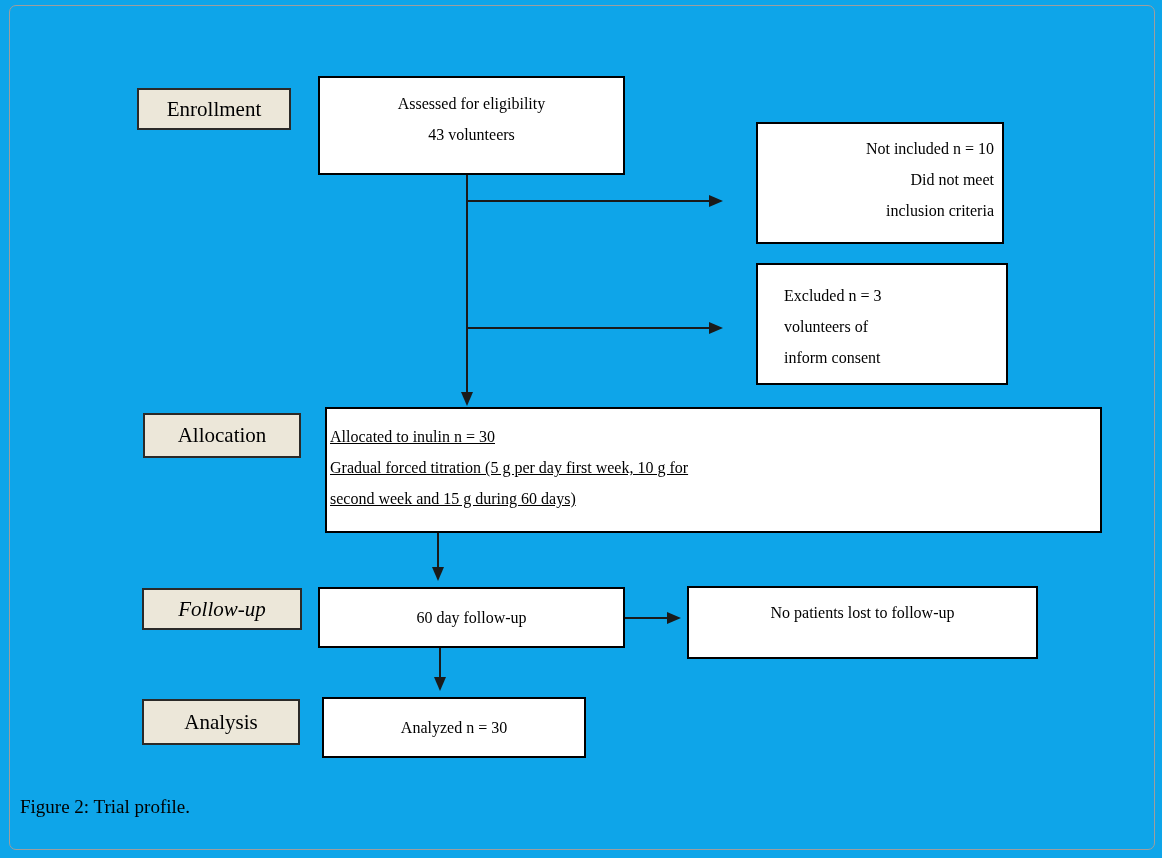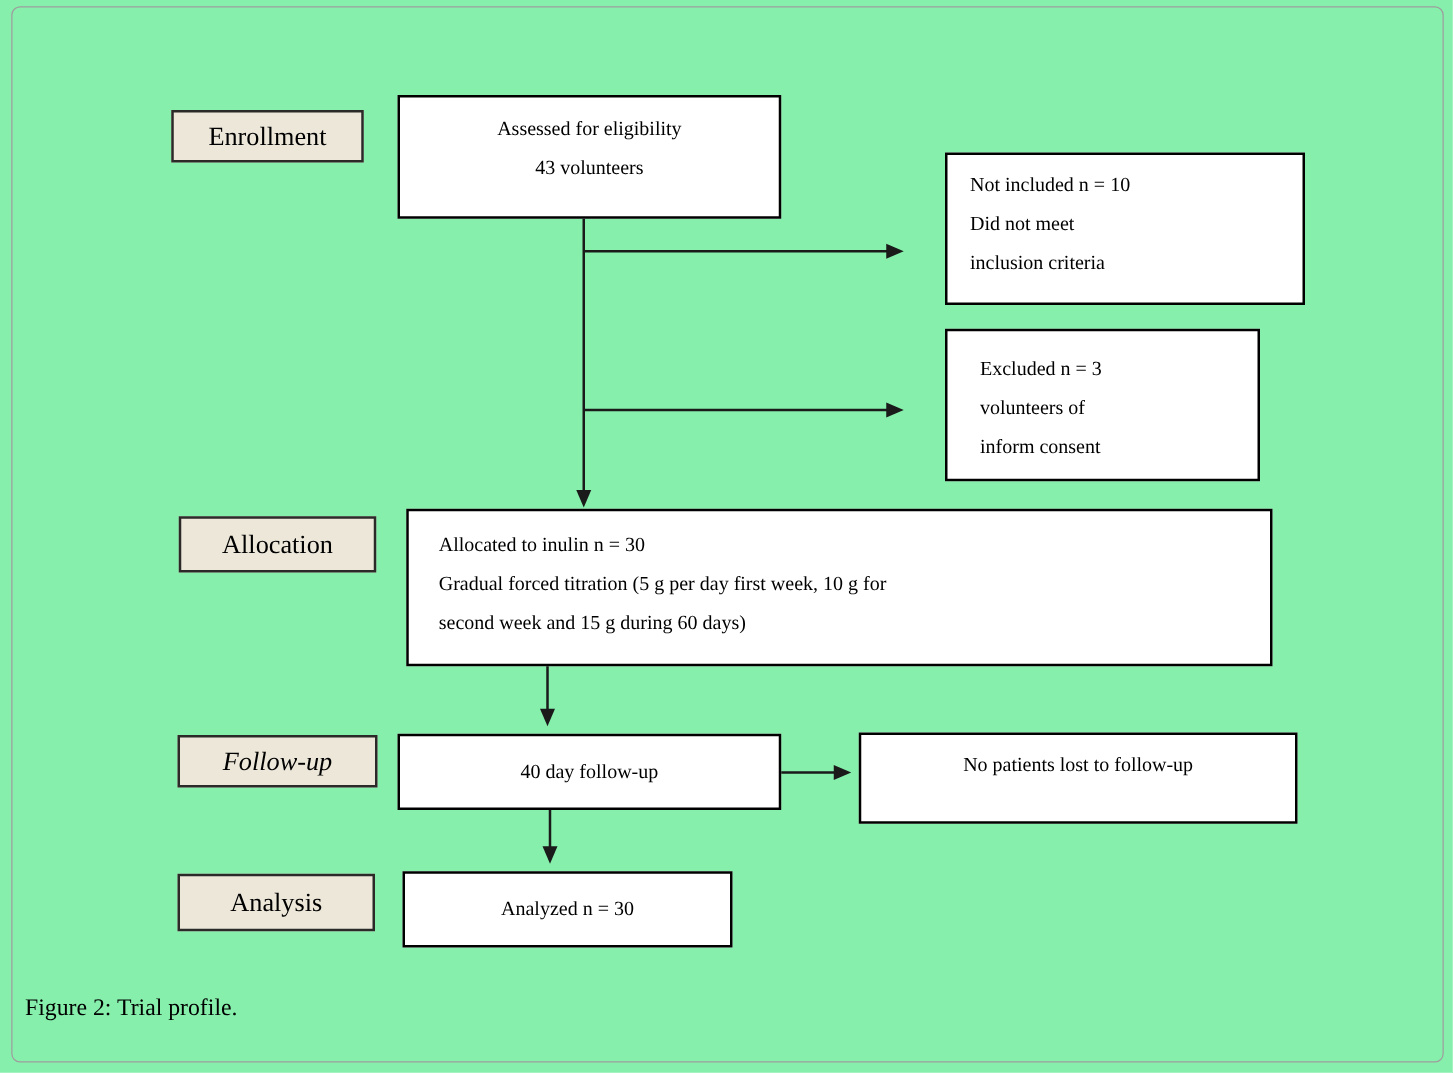--- a/index.html
+++ b/index.html
@@ -11,21 +11,21 @@
   * { margin: 0; padding: 0; box-sizing: border-box; }
   body {
     background: #ffffff;
     font-family: "Liberation Serif", "DejaVu Serif", serif;
     color: #000000;
   }
   #canvas {
     position: relative;
     width: 1162px;
     height: 858px;
-    background: #86efac;
+    background: #0ea5e9;
     overflow: hidden;
   }
   .outer-frame {
     position: absolute;
     left: 9px; top: 5px; right: 7px; bottom: 8px;
     border: 1px solid var(--outer-border);
     border-radius: 7px;
   }
   .stage-label {
     position: absolute;
@@ -54,23 +54,23 @@
     border-right: 6px solid transparent;
     border-top: 14px solid var(--line-color);
   }
   .arr-right {
     position: absolute; width: 0; height: 0;
     border-top: 6px solid transparent;
     border-bottom: 6px solid transparent;
     border-left: 14px solid var(--line-color);
   }
   #box-assessed   { left: 318px; top: 76px;  width: 307px; height: 99px; padding-top: 10px; }
-  #box-notincl    { left: 756px; top: 122px; width: 288px; height: 122px; padding: 9px 8px 0 18px; }
+  #box-notincl    { left: 756px; top: 122px; width: 248px; height: 122px; padding: 9px 8px 0 18px; text-align: right; }
   #box-excluded   { left: 756px; top: 263px; width: 252px; height: 122px; padding: 15px 8px 0 26px; }
-  #box-allocated  { left: 325px; top: 407px; width: 693px; height: 126px; padding: 12px 10px 0 24px; }
+  #box-allocated  { left: 325px; top: 407px; width: 777px; height: 126px; padding: 12px 10px 0 3px; text-decoration: underline; }
   #box-followup   { left: 318px; top: 587px; width: 307px; height: 61px; }
   #box-notlost    { left: 687px; top: 586px; width: 351px; height: 73px; padding-top: 9px; }
   #box-analyzed   { left: 322px; top: 697px; width: 264px; height: 61px; }
   #stage-enrollment { left: 137px; top: 88px;  width: 154px; height: 42px; }
   #stage-allocation { left: 143px; top: 413px; width: 158px; height: 45px; text-align: right; }
   #stage-followup   { left: 142px; top: 588px; width: 160px; height: 42px; font-style: italic; }
   #stage-analysis   { left: 142px; top: 699px; width: 158px; height: 46px; }
   #caption {
     position: absolute;
     left: 20px; top: 796px;
@@ -115,21 +115,21 @@
     <div>inform consent</div>
   </div>
 
   <div id="box-allocated" class="flow-box">
     <div>Allocated to inulin n = 30</div>
     <div>Gradual forced titration (5 g per day first week, 10 g for</div>
     <div>second week and 15 g during 60 days)</div>
   </div>
 
   <div id="box-followup" class="flow-box center vcenter">
-    <div>40 day follow-up</div>
+    <div>60 day follow-up</div>
   </div>
 
   <div id="box-notlost" class="flow-box center">
     <div>No patients lost to follow-up</div>
   </div>
 
   <div id="box-analyzed" class="flow-box center vcenter">
     <div>Analyzed n = 30</div>
   </div>
 

